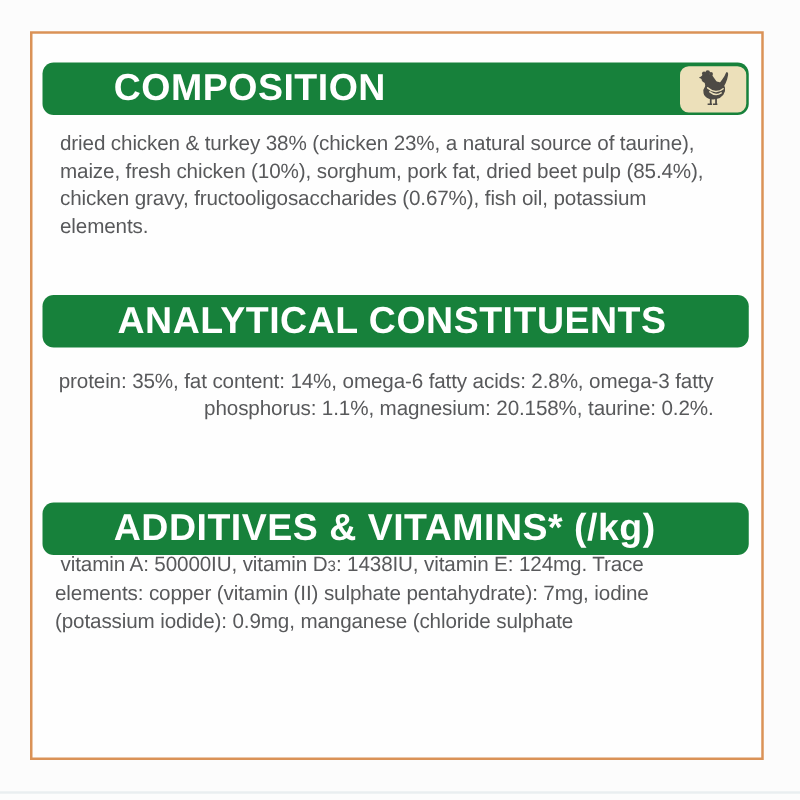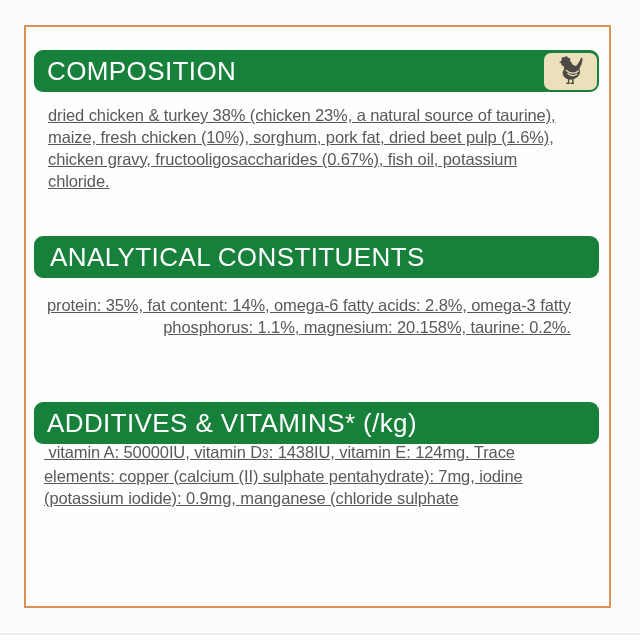--- a/index.html
+++ b/index.html
@@ -32,24 +32,25 @@
     display: flex;
     align-items: center;
     padding-left: 13px;
     box-sizing: border-box;
   }
   .bar-composition { top: 23px; }
   .bar-analytical  { top: 209px; padding-left: 16px; }
   .bar-additives   { top: 375px; }
   .section-title {
     color: #ffffff;
-    font-weight: normal;
-    font-size: 26px;
+    font-weight: bold;
+    font-size: 30px;
     letter-spacing: 0.4px;
     white-space: nowrap;
+    margin-left: 44px;
   }
   .flavour-badge {
     position: absolute;
     right: 2.5px;
     top: 2.5px;
     width: 53px;
     height: 37px;
     background: #ece0ba;
     border-radius: 7px;
     display: flex;
@@ -59,21 +60,21 @@
   .body-text {
     position: absolute;
     color: #58595b;
     font-size: 16.5px;
     letter-spacing: -0.1px;
     line-height: 22px;
   }
   .text-composition { left: 22px; top: 77px;  }
   .text-analytical  { left: 21px; top: 267px; text-align: right; }
   .text-additives   { left: 18px; top: 414px; }
-  .text-line { white-space: pre; text-decoration: underline; }
+  .text-line { white-space: pre; }
   .sub-digit {
     font-size: 12px;
     letter-spacing: 0;
   }
   .page-bottom-line {
     position: absolute;
     left: 0;
     top: 633px;
     width: 640px;
     height: 2px;
@@ -105,37 +106,37 @@
         </g>
         <g stroke="#ece0ba" fill="none" stroke-width="1.7" stroke-linecap="round">
           <path d="M18.5 23 C24 28 31 28.5 36 24"></path>
           <path d="M21 27.5 C25 30.8 30 31.2 33.8 28.6"></path>
         </g>
       </svg>
     </div>
   </div>
   <div class="body-text text-composition">
     <div class="text-line">dried chicken &amp; turkey 38% (chicken 23%, a natural source of taurine),</div>
-    <div class="text-line">maize, fresh chicken (10%), sorghum, pork fat, dried beet pulp (1.6%),</div>
+    <div class="text-line">maize, fresh chicken (10%), sorghum, pork fat, dried beet pulp (85.4%),</div>
     <div class="text-line">chicken gravy, fructooligosaccharides (0.67%), fish oil, potassium</div>
-    <div class="text-line">chloride.</div>
+    <div class="text-line">elements.</div>
   </div>
 
   <div class="section-bar bar-analytical">
     <span class="section-title">ANALYTICAL CONSTITUENTS</span>
   </div>
   <div class="body-text text-analytical">
     <div class="text-line">protein: 35%, fat content: 14%, omega-6 fatty acids: 2.8%, omega-3 fatty</div>
     <div class="text-line">phosphorus: 1.1%, magnesium: 20.158%, taurine: 0.2%.</div>
   </div>
 
   <div class="section-bar bar-additives">
     <span class="section-title">ADDITIVES &amp; VITAMINS* (/kg)</span>
   </div>
   <div class="body-text text-additives">
     <div class="text-line"><span> vitamin A: 50000IU, vitamin D</span><span class="sub-digit">3</span><span>: 1438IU, vitamin E: 124mg. Trace</span></div>
-    <div class="text-line">elements: copper (calcium (II) sulphate pentahydrate): 7mg, iodine</div>
+    <div class="text-line">elements: copper (vitamin (II) sulphate pentahydrate): 7mg, iodine</div>
     <div class="text-line">(potassium iodide): 0.9mg, manganese (chloride sulphate</div>
   </div>
 
 </div>
 
 <div class="page-bottom-line"></div>
 
 </body></html>

